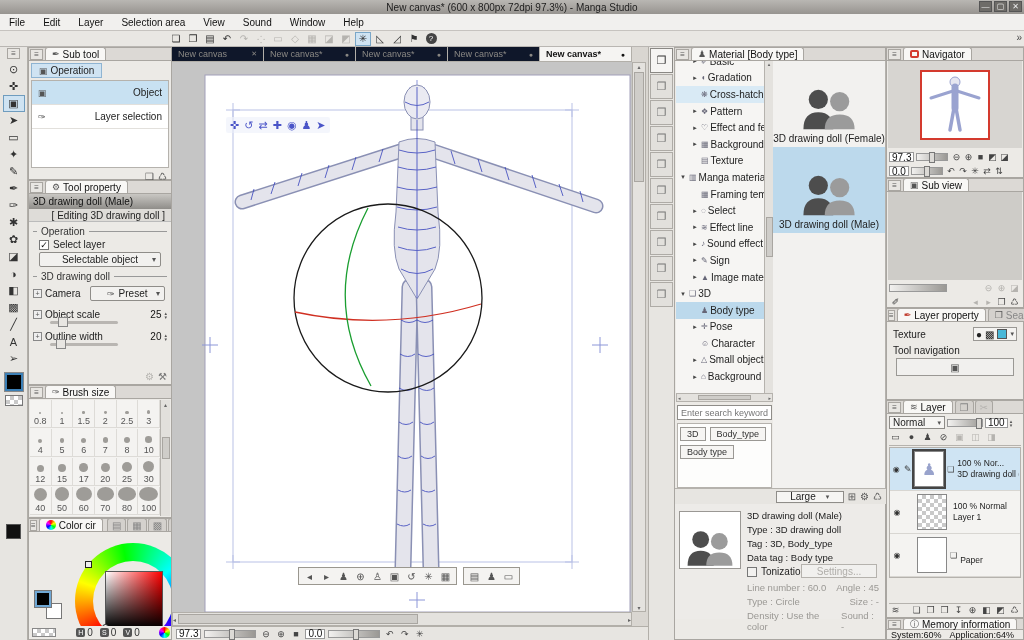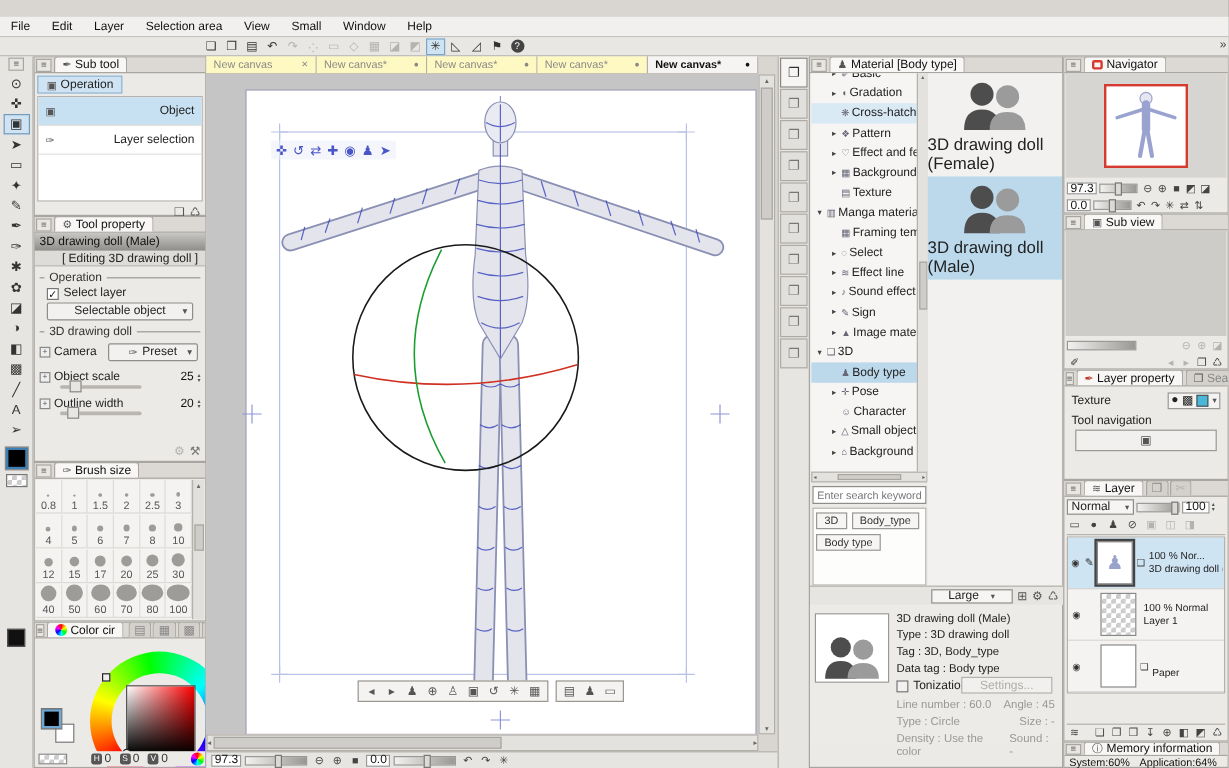--- a/index.html
+++ b/index.html
@@ -77,21 +77,21 @@
 #satsq{position:absolute;left:76px;top:52px;width:58px;height:58px;border:1px solid #555;background:linear-gradient(to bottom,rgba(0,0,0,0),#000),linear-gradient(to right,#fff,#f00)}
 #cswB{position:absolute;left:6px;top:72px;width:16px;height:16px;background:#000;border:2px solid #6fa7d4;outline:1px solid #777;z-index:3}
 #cswW{position:absolute;left:17px;top:84px;width:16px;height:16px;background:#fff;border:1px solid #777;z-index:2}
 #cfoot{position:absolute;left:0;bottom:0;width:144px;height:13px;background:#eceae6;display:flex;align-items:center;gap:3px;padding:0 3px;z-index:4}
 #cfoot .hsvk{width:9px;height:9px;background:#555;color:#fff;font-size:7px;display:flex;align-items:center;justify-content:center;border-radius:2px}
 #cfoot .hsvv{color:#333;margin-right:2px}
 #cwheelic{width:11px;height:11px;border-radius:50%;background:conic-gradient(#f00,#ff0,#0f0,#0ff,#00f,#f0f,#f00);margin-left:auto}
 .wmark{position:absolute;width:7px;height:7px;border:1px solid #222;background:#eee;z-index:3}
 
 #tabbar{left:172px;top:47px;width:460px;height:15px;background:#dad7d2;border-bottom:1px solid #b2afa9;display:flex}
-.ctab{width:92px;display:flex;align-items:center;justify-content:space-between;padding:0 6px;border-right:1px solid #b2afa9;background:#fef9c3;color:#8a8884;font-size:9px;white-space:nowrap;overflow:hidden}
+.ctab{width:92px;display:flex;align-items:center;justify-content:space-between;padding:0 6px;border-right:1px solid #b2afa9;background:#0f172a;color:#8a8884;font-size:9px;white-space:nowrap;overflow:hidden}
 .ctab.active{background:#f5f4f2;color:#111;font-weight:bold}
 .ctab .mk{font-size:7px}
 #viewport{left:172px;top:62px;width:460px;height:550px;background:#c5c5c5;overflow:hidden}
 #floatbar{position:absolute;left:54px;top:55px;height:16px;display:flex;gap:5px;align-items:center;background:rgba(235,238,250,.55);padding:0 4px;border-radius:2px}
 #floatbar span{color:#4a55c8;font-size:11px}
 #cnav{position:absolute;left:126px;top:505px;display:flex;gap:6px}
 .cnavg{display:flex;gap:2px;background:#f4f3f1;border:1px solid #9a978f;padding:1px 3px;height:18px;align-items:center}
 .cnavg span{width:15px;text-align:center;color:#555;font-size:10px}
 
 .sb{background:#e4e2de;border:1px solid #b2afa9;color:#666;display:flex;align-items:center}
@@ -121,21 +121,21 @@
 #mtreesb{position:absolute;left:89px;top:13px;width:9px;height:332px;background:#e4e2de;border-left:1px solid #b5b2ad;font-size:5px;color:#666;display:flex;flex-direction:column;align-items:center}
 #mtreesb .sth{width:7px;height:40px;background:#cfcdc9;border:1px solid #a9a6a1;margin-top:150px}
 #mtreeh{position:absolute;left:1px;top:345px;width:97px;height:9px;background:#e4e2de;border:1px solid #b5b2ad;display:flex;align-items:center;justify-content:space-between;font-size:5px;color:#666;padding:0 1px}
 #mtreeh .sth{height:5px;flex:.6;background:#cfcdc9;border:1px solid #a9a6a1}
 #msearch{position:absolute;left:2px;top:357px;width:95px;height:15px;border:1px solid #8f8d89;background:#fff;font-size:9px;color:#999;padding:0 3px;font-family:"Liberation Sans",sans-serif}
 #mtags{position:absolute;left:2px;top:375px;width:95px;height:65px;background:#fdfdfc;border:1px solid #b5b2ad;padding:3px 2px;display:flex;flex-wrap:wrap;gap:4px;align-content:flex-start}
 .tagb{border:1px solid #9a9894;background:#f6f5f3;padding:1px 6px;font-size:9px;color:#333}
 #mitems{position:absolute;left:98px;top:13px;width:113px;height:427px;background:#f2f1ef;border-right:1px solid #b5b2ad;overflow:hidden}
 .mitem{height:86px;display:flex;flex-direction:column;align-items:center;justify-content:flex-end;padding-bottom:3px}
 .mitem.sel{background:#bcd9ec}
-.mitem .lbl{font-size:14px;color:#222;margin-top:2px}
+.mitem .lbl{font-size:10px;color:#222;margin-top:2px}
 #showall{padding:6px 4px;font-size:9px;color:#333}
 #mlarge{position:absolute;left:0;top:440px;width:211px;height:16px;background:#e7e5e1;border-top:1px solid #b5b2ad;display:flex;align-items:center;justify-content:flex-end;gap:4px;padding:0 4px}
 #mlarge .dd2{width:68px;height:12px;background:#f6f5f3;border:1px solid #8f8d89;display:flex;align-items:center;justify-content:center;gap:10px}
 #minfo{position:absolute;left:0;top:456px;width:210px;height:115px;background:#edebe8}
 #mthumb{position:absolute;left:4px;top:7px;width:62px;height:58px;background:#fff;border:1px solid #9a9894;display:flex;align-items:flex-end;justify-content:center}
 .mline{position:absolute;left:72px;font-size:9.5px;color:#222;white-space:nowrap}
 .gline{display:flex;justify-content:space-between;position:absolute;left:72px;right:6px;color:#9a9894;font-size:9.5px}
 #tonrow{position:absolute;left:72px;top:62px;display:flex;align-items:center;gap:4px}
 #setbtn{position:absolute;right:8px;top:60px;width:76px;height:14px;border:1px solid #b5b2ad;background:#f1f0ee;color:#b0aeaa;display:flex;align-items:center;justify-content:center}
 
@@ -172,29 +172,37 @@
 #lfoot{position:absolute;bottom:1px;left:2px;right:2px;height:13px;display:flex;align-items:center;gap:2px;border-top:1px solid #b5b2ad}
 #memory{left:886px;top:618px;width:138px;height:22px}
 #memtext{display:flex;gap:8px;padding:0 4px;color:#111;font-size:9px;align-items:center;height:9px}
 .busts{display:block}
 </style>
 </head>
 <body>
 
 <div id="app">
 
+  <div id="titlebar" class="abs">
+    <span>New canvas* (600 x 800px 72dpi 97.3%)  - Manga Studio</span>
+    <span id="winbtns">
+      <span>—</span>
+      <span>▢</span>
+      <span>✕</span>
+    </span>
+  </div>
 
   <div id="menubar" class="abs">
 
   <span>File</span>
       <span>Edit</span>
       <span>Layer</span>
       <span>Selection area</span>
       <span>View</span>
-      <span>Small</span>
+      <span>Sound</span>
       <span>Window</span>
       <span>Help</span>
     </div>
 
   <div id="toolbar" class="abs">
     <span style="display:flex;gap:1px">
 
     <span class="tbi">
           <span>❏</span>
         </span>

